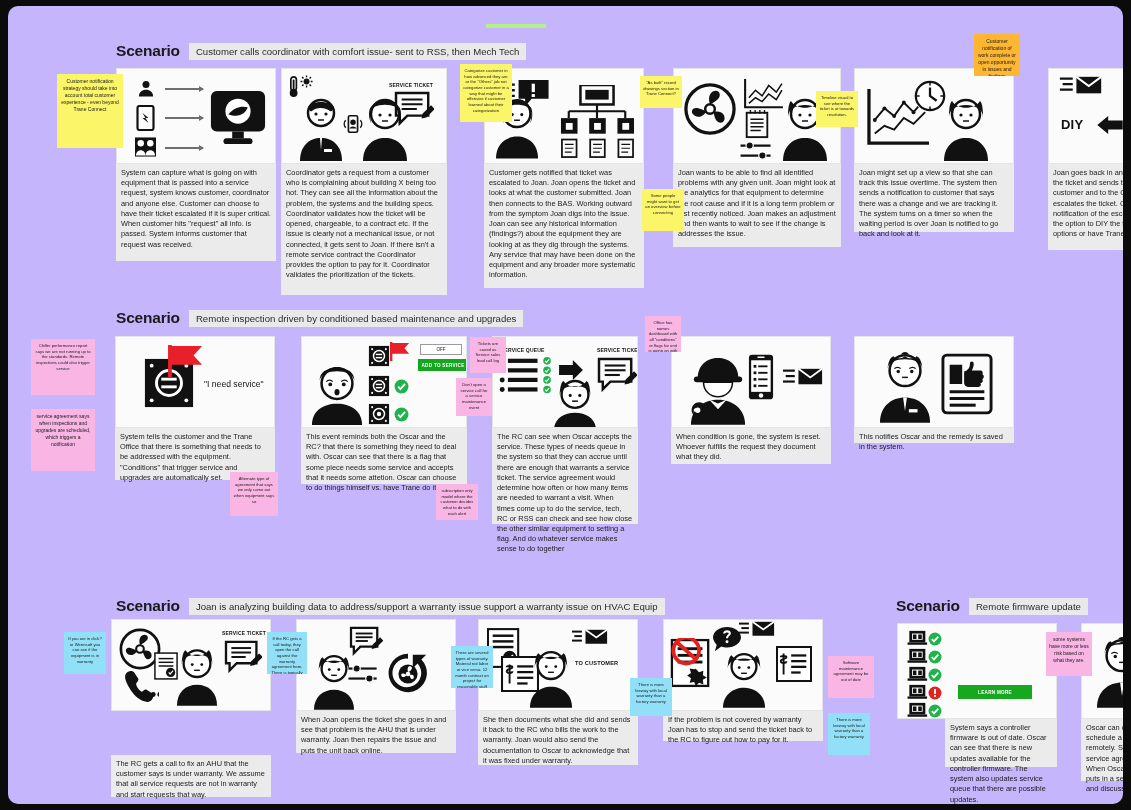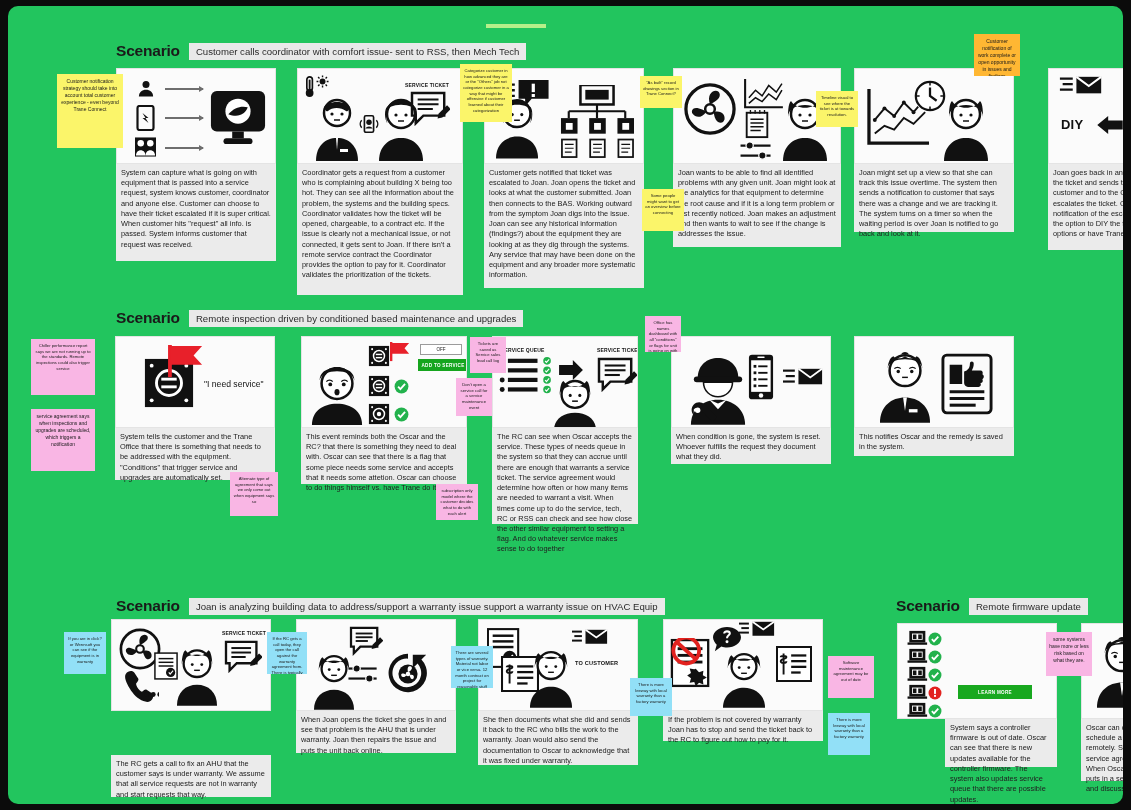--- a/index.html
+++ b/index.html
@@ -6,21 +6,21 @@
   html, body {
     width: 1131px; height: 810px;
     background: #0b0b0b;
     font-family: "Liberation Sans", sans-serif;
     overflow: hidden;
   }
   #board {
     position: absolute;
     left: 8px; top: 6px;
     width: 1115px; height: 798px;
-    background: #22c55e;
+    background: #c4b5fd;
     border-radius: 10px;
     overflow: hidden;
   }
   .accent-line {
     position: absolute; left: 478px; top: 18px;
     width: 60px; height: 4px; background: #b6f08a;
   }
   
   .scn-head { position: absolute; display: flex; align-items: center; gap: 9px; }
   .scn-word { font-size: 15.5px; font-weight: bold; color: #1a1a1a; letter-spacing: -0.2px; }
@@ -98,21 +98,21 @@
         <rect x="2" y="2" width="56" height="42" rx="6" fill="#111"></rect>
         <ellipse cx="30" cy="23" rx="13" ry="13" fill="#fff"></ellipse>
         <path d="M20 26c6-7 14-9 20-7-2 7-10 11-20 7z" fill="#111"></path>
         <rect x="24" y="44" width="12" height="7" fill="#111"></rect>
         <rect x="15" y="51" width="30" height="6" rx="3" fill="#111"></rect>
       </svg>
     </div>
     <div class="card-txt" style="height:97px;">System can capture what is going on with equipment that is passed into a service request, system knows customer, coordinator and anyone else. Customer can choose to have their ticket escalated if it is super critical. When customer hits "request" all info. is passed. System informs customer that request was received.</div>
   </div>
 
-  <div class="card" style="left:289px; top:62px; width:166px;">
+  <div class="card" style="left:273px; top:62px; width:166px;">
     <div class="card-art" style="height:96px;">
       <svg class="ic" style="left:6px; top:6px;" width="26" height="24" viewBox="0 0 28 26">
         <rect x="3" y="2" width="6" height="15" rx="3" fill="none" stroke="#111" stroke-width="1.8"></rect>
         <circle cx="6" cy="19.5" r="4.2" fill="#111"></circle>
           <rect x="5" y="5" width="2" height="13" fill="#111"></rect>
         <circle cx="20" cy="7" r="3.2" fill="#111"></circle>
         <g stroke="#111" stroke-width="1.5">
             <line x1="20" y1="0.5" x2="20" y2="2.5"></line>
             <line x1="20" y1="11.5" x2="20" y2="13.5"></line>
             <line x1="13.5" y1="7" x2="15.5" y2="7"></line>
@@ -566,21 +566,21 @@
         <rect x="2" y="2" width="50" height="60" rx="4" fill="none" stroke="#111" stroke-width="3"></rect>
         <rect x="9" y="12" width="13" height="20" fill="#111"></rect>
         <path d="M24 30V19c4-1 6-4 6-8 0-3 4-3 4 0 0 3-1 5-2 7h9c2 0 3 2 2 4 2 1 2 4 0 5 1 2 0 4-2 4 1 2 0 4-2 4H28c-2 0-4-2-4-4z" fill="#111"></path>
         <g stroke="#111" stroke-width="3.2">
             <line x1="9" y1="40" x2="45" y2="40"></line>
             <line x1="9" y1="47" x2="45" y2="47"></line>
             <line x1="9" y1="54" x2="36" y2="54"></line>
           </g>
       </svg>
     </div>
-    <div class="card-txt" style="height:28px;">This notifies Oscar and the remedy is saved in the system.</div>
+    <div class="card-txt" style="height:15px;">This notifies Oscar and the remedy is saved in the system.</div>
   </div>
 
   <div class="scn-head" style="left:108px; top:591px;">
     <span class="scn-word">Scenario</span>
     <span class="scn-title">Joan is analyzing building data to address/support a warranty issue support a warranty issue on HVAC Equip</span>
   </div>
 
   <div class="note blue" style="left:56px; top:626px; width:42px; height:42px;">If you are in click? or Wennsoft you can see if the equipment is in warranty</div>
 
   <div class="card" style="left:103px; top:613px; width:160px;">

